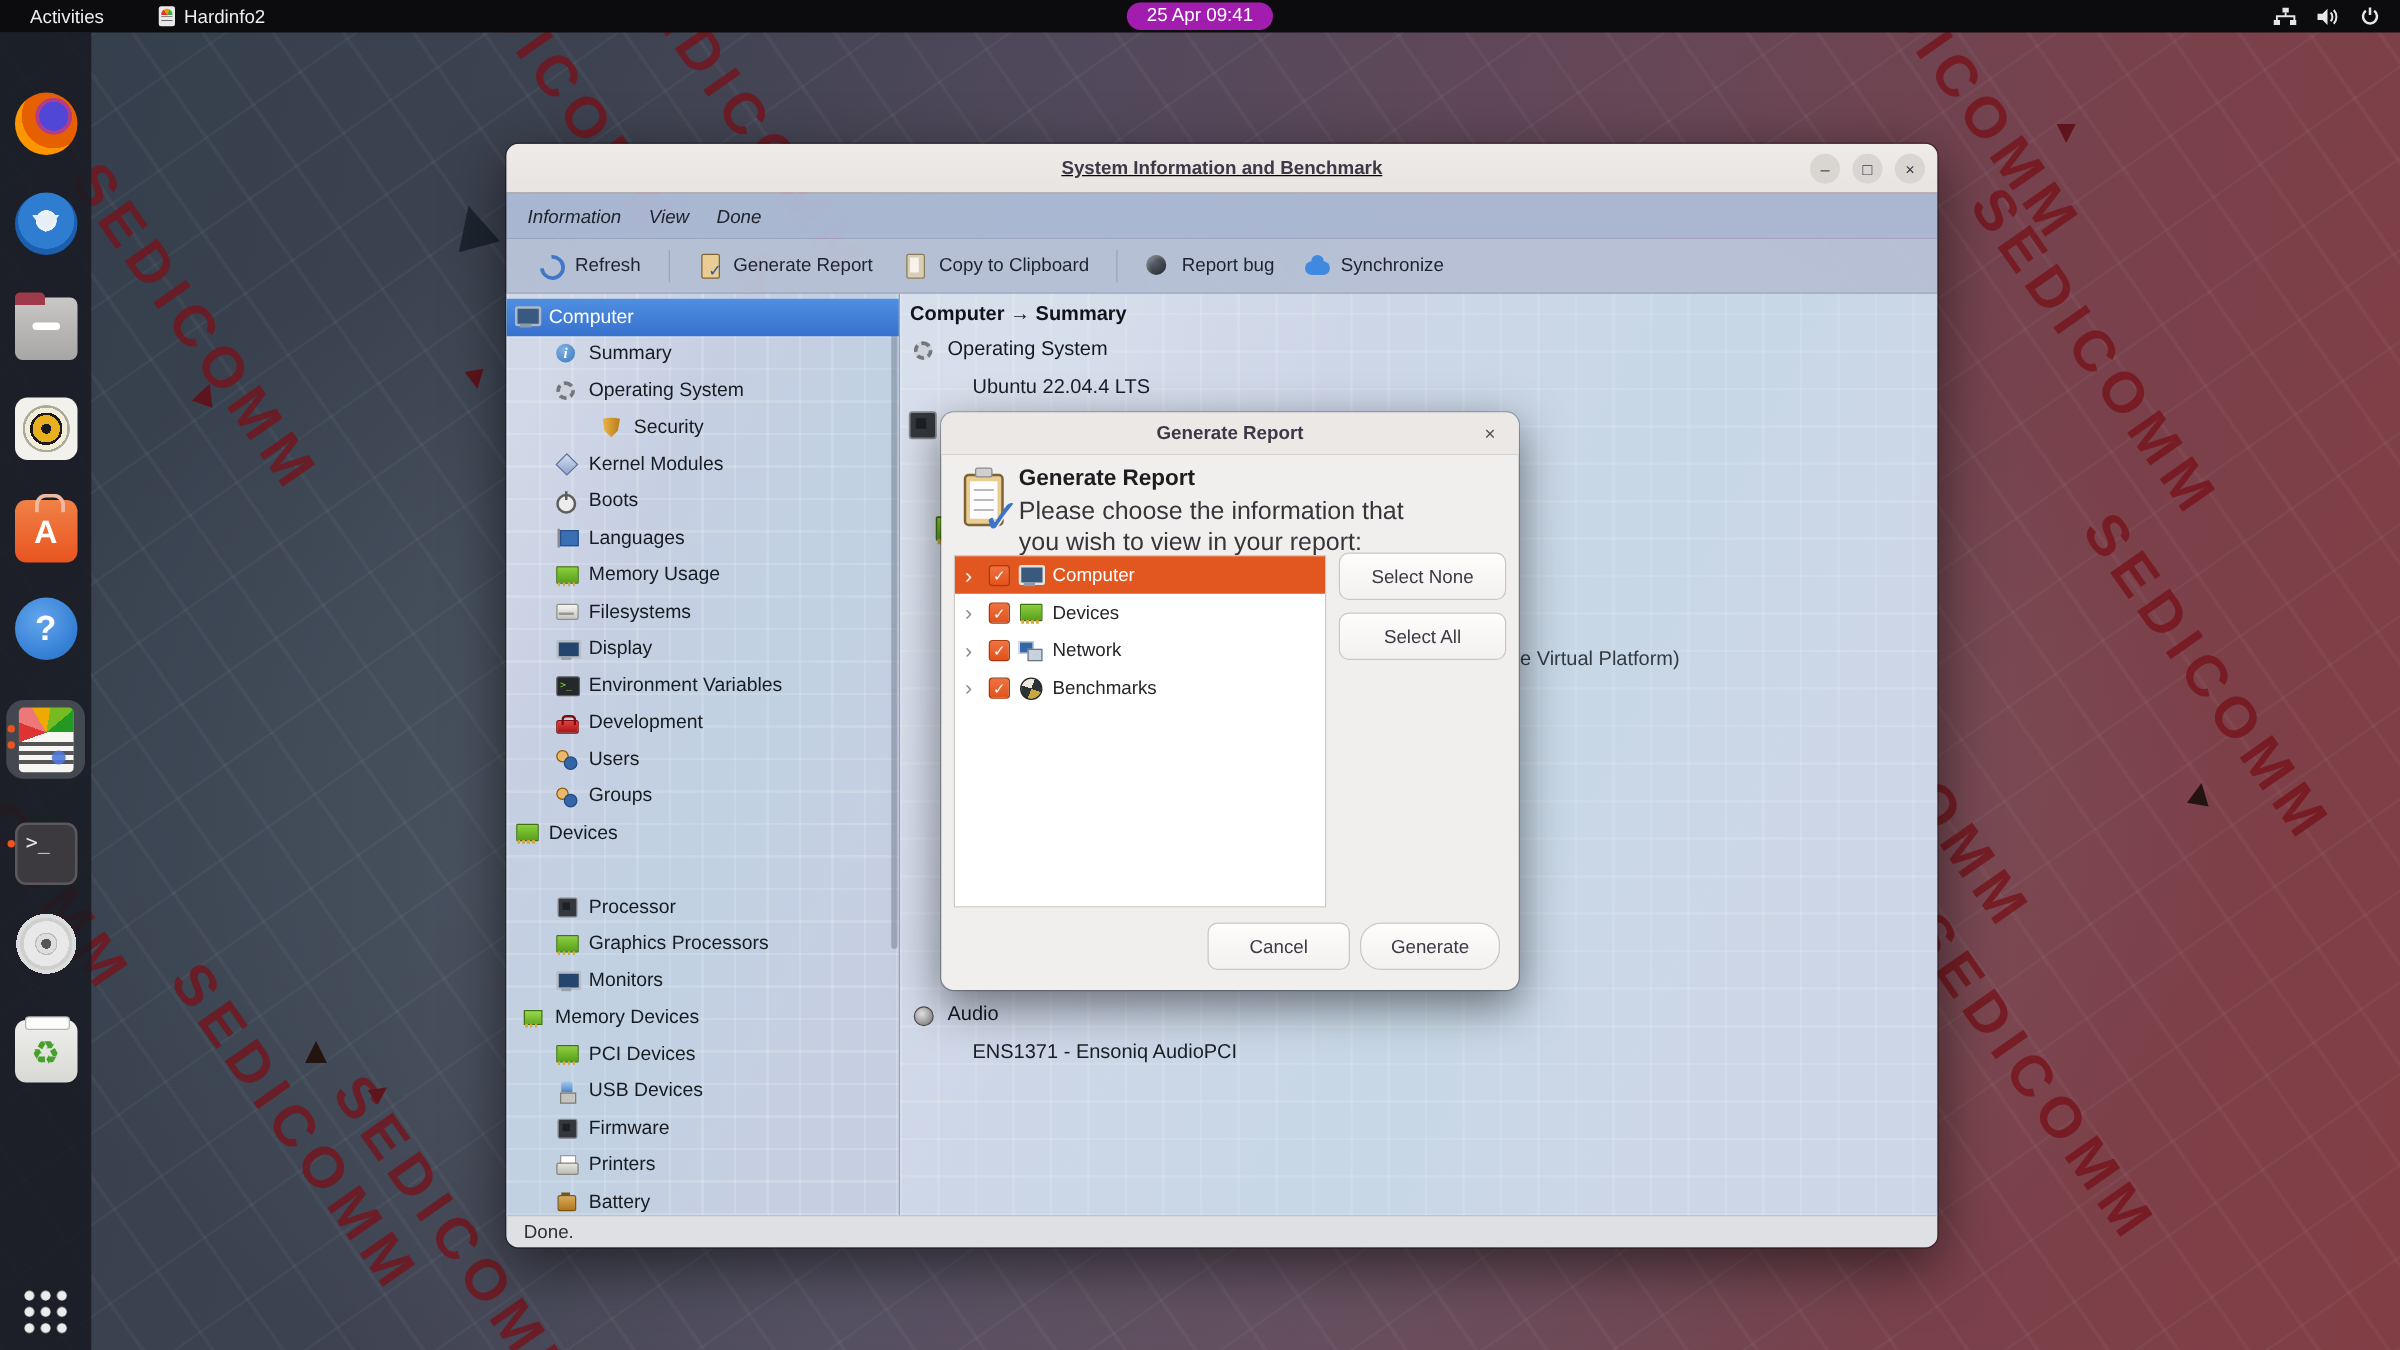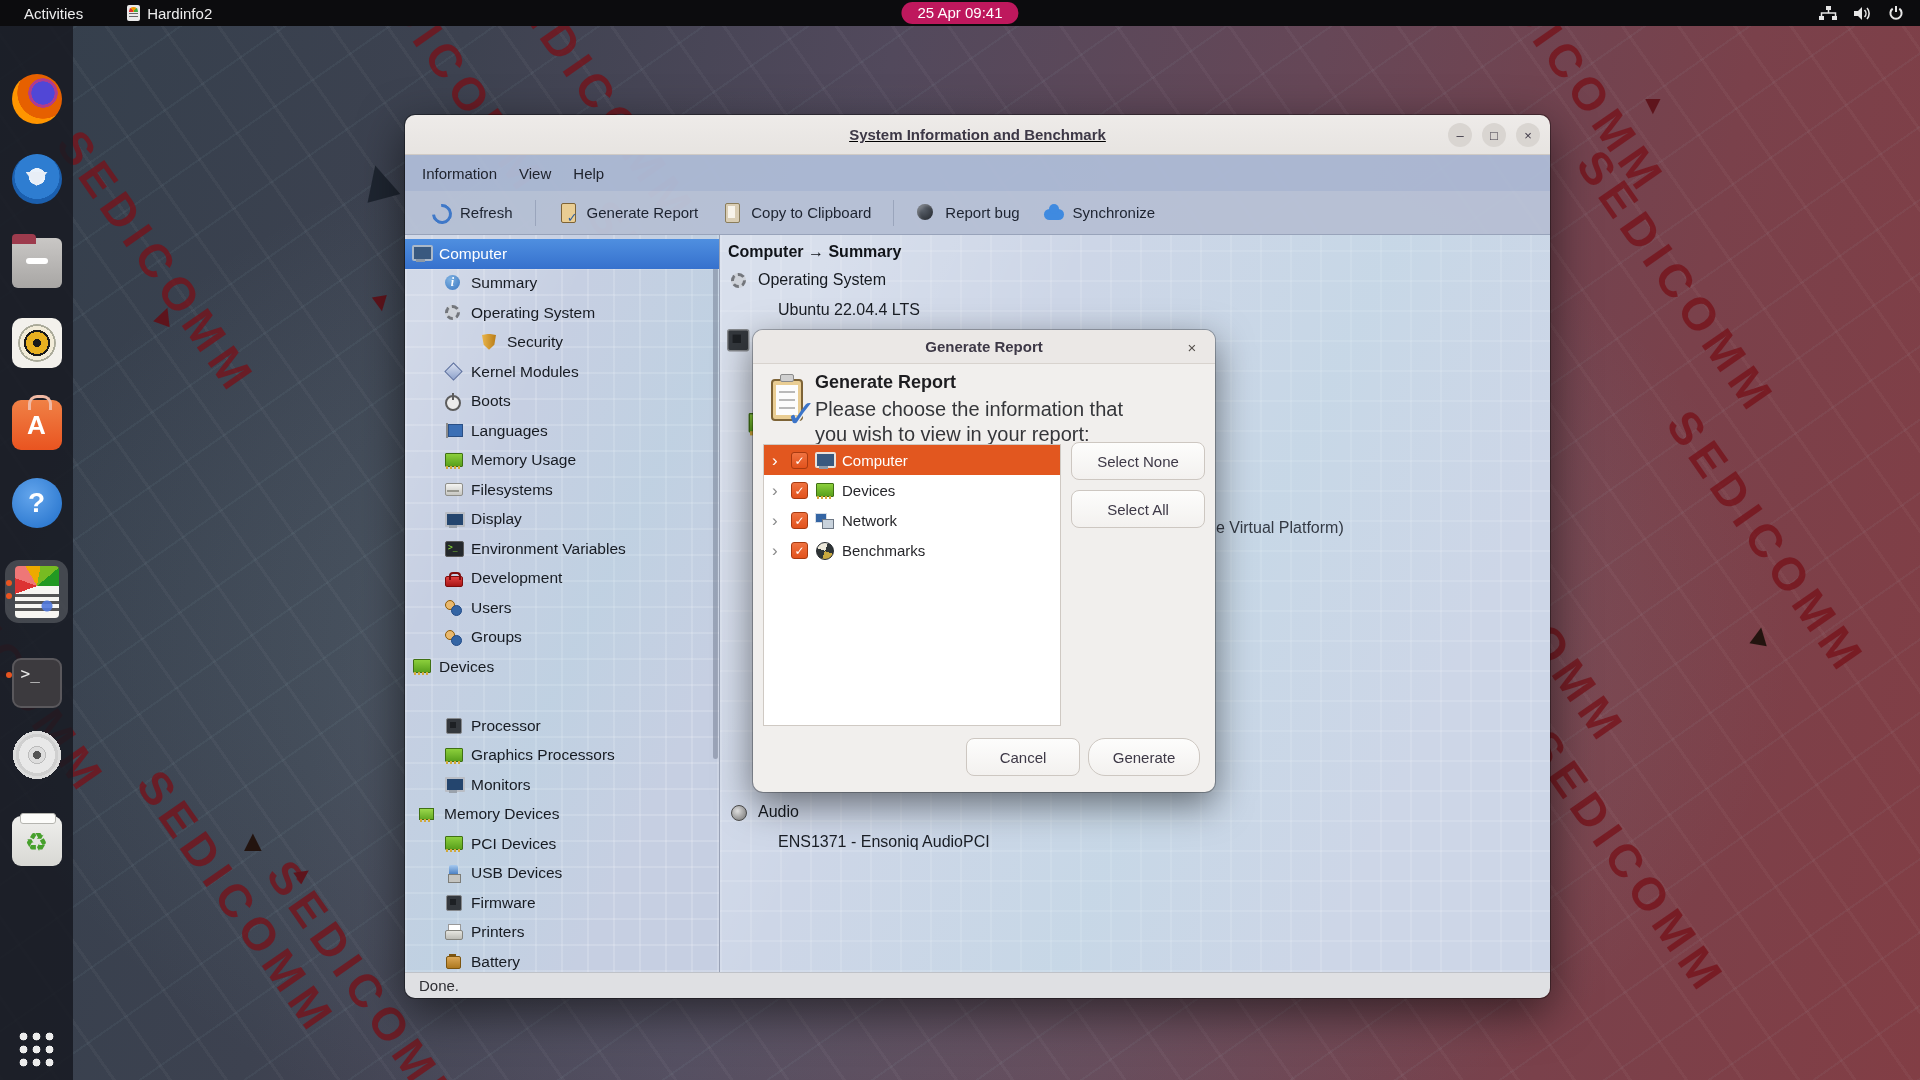--- a/index.html
+++ b/index.html
@@ -19,21 +19,21 @@
   
   .topbar { position:absolute; left:0; top:0; width:1920px; height:26px; background:#0c0c0e; color:#ededed;
             display:flex; align-items:center; font-size:15px; z-index:40; }
   .tb-activities { margin-left:18px; padding:0 6px; cursor:default; }
   .tb-app { margin-left:38px; display:flex; align-items:center; gap:7px; }
   .tb-appicon { width:13px; height:16px; background:#e9e9e9; border-radius:2px; position:relative; }
   .tb-appicon::before { content:""; position:absolute; left:2px; top:2px; right:2px; height:5px;
       background:conic-gradient(from 270deg at 50% 100%, #d33 0 60deg, #e90 60deg 120deg, #4a4 120deg 180deg, transparent 0); border-radius:5px 5px 0 0; }
   .tb-appicon::after { content:""; position:absolute; left:2px; bottom:2px; right:2px; height:6px;
       background:repeating-linear-gradient(#666 0 1px, transparent 1px 3px); }
-  .tb-clock { position:absolute; left:50%; top:2px; transform:translateX(-50%); background:#be185d;
+  .tb-clock { position:absolute; left:50%; top:2px; transform:translateX(-50%); background:#a21caf;
       border-radius:12px; height:22px; line-height:22px; padding:0 16px; color:#fff; }
   .tb-status { position:absolute; right:16px; top:0; height:26px; display:flex; align-items:center; gap:15px; }
 
   
   .dock { position:absolute; left:0; top:26px; width:73px; height:1054px; background:rgba(24,26,34,0.85); z-index:30; }
   .dock-item { position:absolute; left:0; width:73px; display:flex; justify-content:center; }
   .dock-hl { position:absolute; left:5px; top:-6px; width:63px; height:63px; background:rgba(255,255,255,0.18); border-radius:14px; }
   .ddot { position:absolute; left:6px; width:6px; height:6px; border-radius:50%; background:#e95420; }
   .dicon { width:50px; height:50px; position:relative; z-index:1; }
   .di-firefox { border-radius:50%; background:radial-gradient(circle at 62% 38%, #5147d6 0 26%, #b13c8c 27% 33%, #e66000 34% 58%, #ff9500 59% 78%, #ffcb00 79% 100%); }
@@ -64,21 +64,21 @@
   
   .window { position:absolute; left:405px; top:115px; width:1145px; height:883px; border-radius:10px;
             box-shadow:0 14px 46px rgba(0,0,0,0.55), 0 0 0 1px rgba(0,0,0,0.35); overflow:hidden; z-index:20; }
   .titlebar { position:absolute; left:0; top:0; right:0; height:40px; background:linear-gradient(#eeebe9,#e7e4e1);
               border-bottom:1px solid #cfcac5; display:flex; align-items:center; justify-content:center;text-decoration:underline; }
   .title { font-size:15px; font-weight:bold; color:#3d3846; }
   .wcontrols { position:absolute; right:10px; top:8px; display:flex; gap:10px; }
   .wc { width:24px; height:24px; border-radius:50%; background:#d9d5d1; color:#3d3846; font-size:13px;
         display:flex; align-items:center; justify-content:center; cursor:pointer; }
   .menubar { position:absolute; left:0; top:40px; right:0; height:36px; background:rgba(174,187,214,0.96);
-             display:flex; align-items:center; font-size:15px; color:#20242e; padding-left:6px; }
+             display:flex; align-items:center; font-size:15px; color:#20242e; padding-left:6px;font-style:italic; }
   .menu-item { padding:0 11px; height:100%; display:flex; align-items:center; cursor:pointer; }
   .toolbar { position:absolute; left:0; top:76px; right:0; height:44px; background:rgba(186,197,218,0.96);
              border-bottom:1px solid #98a3ba; display:flex; align-items:center; font-size:15px; color:#1d2330; padding-left:14px; }
   .tool-btn { display:flex; align-items:center; gap:9px; padding:5px 12px; border-radius:4px; cursor:pointer; }
   .tool-sep { width:1px; height:26px; background:#9aa5bc; margin:0 10px; }
   .winbody { position:absolute; left:0; top:120px; right:0; height:737px; }
   .statusbar { position:absolute; left:0; bottom:0; right:0; height:26px; background:#dfe0e3; border-top:1px solid #bfc2c8;
                font-size:15px; color:#2e2e33; display:flex; align-items:center; padding-left:14px; z-index:5; }
 
   
@@ -301,21 +301,21 @@
     <div class="title">System Information and Benchmark</div>
     <div class="wcontrols">
       <div class="wc">–</div>
       <div class="wc">□</div>
       <div class="wc">×</div>
     </div>
   </div>
   <div class="menubar" id="menubar">
       <div class="menu-item">Information</div>
       <div class="menu-item">View</div>
-      <div class="menu-item">Help</div>
+      <div class="menu-item">Done</div>
     </div>
   <div class="toolbar" id="toolbar">
       <div class="tool-btn">
         <span class="tbi tbi-refresh"></span>
         <span>Refresh</span>
       </div>
       <div class="tool-sep"></div>
       <div class="tool-btn">
         <span class="tbi tbi-report"></span>
         <span>Generate Report</span>

